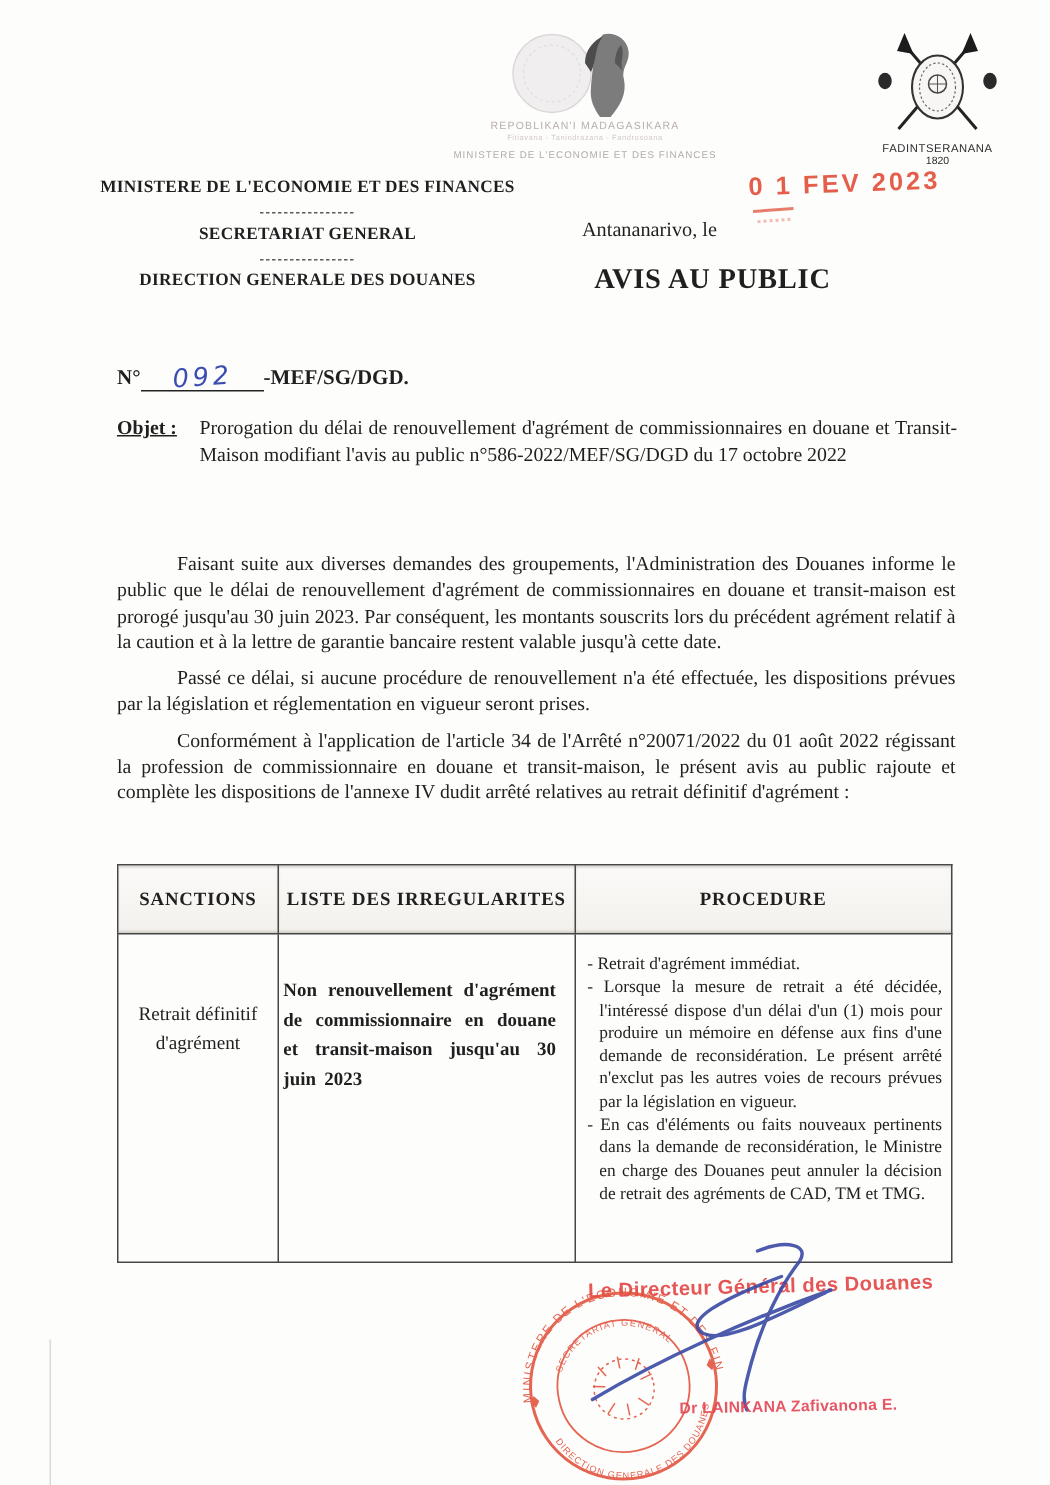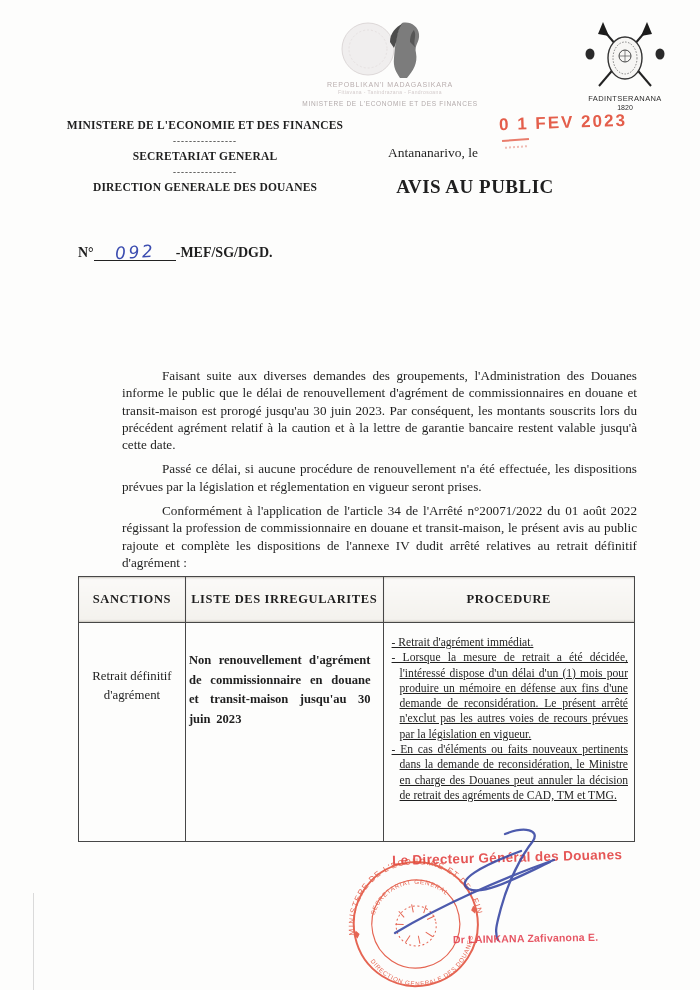--- a/index.html
+++ b/index.html
@@ -40,37 +40,37 @@
   
   .hang { position:absolute; left:78px; width:560px; font-size:13.2px; line-height:1.33; }
   .hang .lbl { position:absolute; left:0; top:0; font-weight:bold; text-decoration:underline; }
   .objet-block { top:276px; }
   .objet-block .body { padding-left:55px; text-align:justify; }
   .ref-block { top:323px; }
   .ref-block .body { padding-left:90px; }
   .ref-block .ref-item { line-height:1.35; }
   
   .paras { position:absolute; left:78px; top:367px; width:559px; font-size:13.2px; line-height:1.31; text-align:justify; }
-  .paras p { text-indent:40px; margin-bottom:7px;margin-left:44px; }
+  .paras p { text-indent:40px; margin-bottom:7px; }
   
   .doc-table { position:absolute; left:78px; top:576px; width:557px; border-collapse:collapse; }
   .doc-table th, .doc-table td { border:1.4px solid #474747; }
   .doc-table th {
     height:46px; font-size:12.5px; font-weight:bold; letter-spacing:.6px; text-align:center;
     background:linear-gradient(#fbfaf8,#f3f1ed);
     box-shadow:inset 0 2px 2px -1px #c9c5bd, inset 0 -2px 2px -1px #c9c5bd;
   }
   .doc-table td { vertical-align:top; height:219px; }
   .col-sanction { width:107px; }
   .col-irreg { width:198px; }
   .col-proc { width:252px; }
   .td-sanction { text-align:center; padding-top:44px; font-size:12.8px; line-height:1.45; }
   .td-irreg { font-weight:bold; text-align:justify; padding:28px 12px 0 3px; font-size:12.6px; line-height:1.55; word-spacing:2.5px; }
   .td-proc { padding:12px 6px 0 8px; font-size:11.6px; line-height:1.32; text-align:justify; }
-  .proc-item { padding-left:8px; text-indent:-8px;text-decoration:underline; }
+  .proc-item { padding-left:8px; text-indent:-8px; }
   
   .sig-title { position:absolute; left:392px; top:850px; color:#e24040; font-family:"Liberation Sans",sans-serif; font-weight:bold; font-size:13.5px; letter-spacing:.3px; transform:rotate(-1.5deg); opacity:.88; }
   .sig-name { position:absolute; left:453px; top:932px; color:#e23a4a; font-family:"Liberation Sans",sans-serif; font-weight:bold; font-size:10.5px; letter-spacing:.2px; transform:rotate(-1deg); opacity:.85; }
   .stamp-wrap { position:absolute; left:346px; top:856px; transform:rotate(-12deg); opacity:.88; }
   .sign-wrap { position:absolute; left:380px; top:820px; }
   .scan-line { position:absolute; left:33px; top:893px; width:1px; height:97px; background:#bdbdbd; opacity:.55; }
 </style>
 </head>
 <body>
 
@@ -119,20 +119,24 @@
   <div class="date-stamp">0 1 FEV 2023</div>
   <div class="date-underline"></div>
   <div class="date-dashes"></div>
 
   <div class="doc-title">AVIS AU PUBLIC</div>
 
   <div class="no-line">
     <span>N°</span><span class="hand-underline"><span class="handwritten">092</span></span><span>-MEF/SG/DGD.</span>
   </div>
 
+  <div class="hang objet-block">
+    <span class="lbl">Objet :</span>
+    <div class="body">Prorogation du délai de renouvellement d'agrément de commissionnaires en douane et Transit-Maison modifiant l'avis au public n°586-2022/MEF/SG/DGD du 17 octobre 2022</div>
+  </div>
 
 
   <div class="paras">
     <p>Faisant suite aux diverses demandes des groupements, l'Administration des Douanes informe le public que le délai de renouvellement d'agrément de commissionnaires en douane et transit-maison est prorogé jusqu'au 30 juin 2023. Par conséquent, les montants souscrits lors du précédent agrément relatif à la caution et à la lettre de garantie bancaire restent valable jusqu'à cette date.</p>
     <p>Passé ce délai, si aucune procédure de renouvellement n'a été effectuée, les dispositions prévues par la législation et réglementation en vigueur seront prises.</p>
     <p>Conformément à l'application de l'article 34 de l'Arrêté n°20071/2022 du 01 août 2022 régissant la profession de commissionnaire en douane et transit-maison, le présent avis au public rajoute et complète les dispositions de l'annexe IV dudit arrêté relatives au retrait définitif d'agrément :</p>
   </div>
 
   <table class="doc-table">
     <colgroup>

